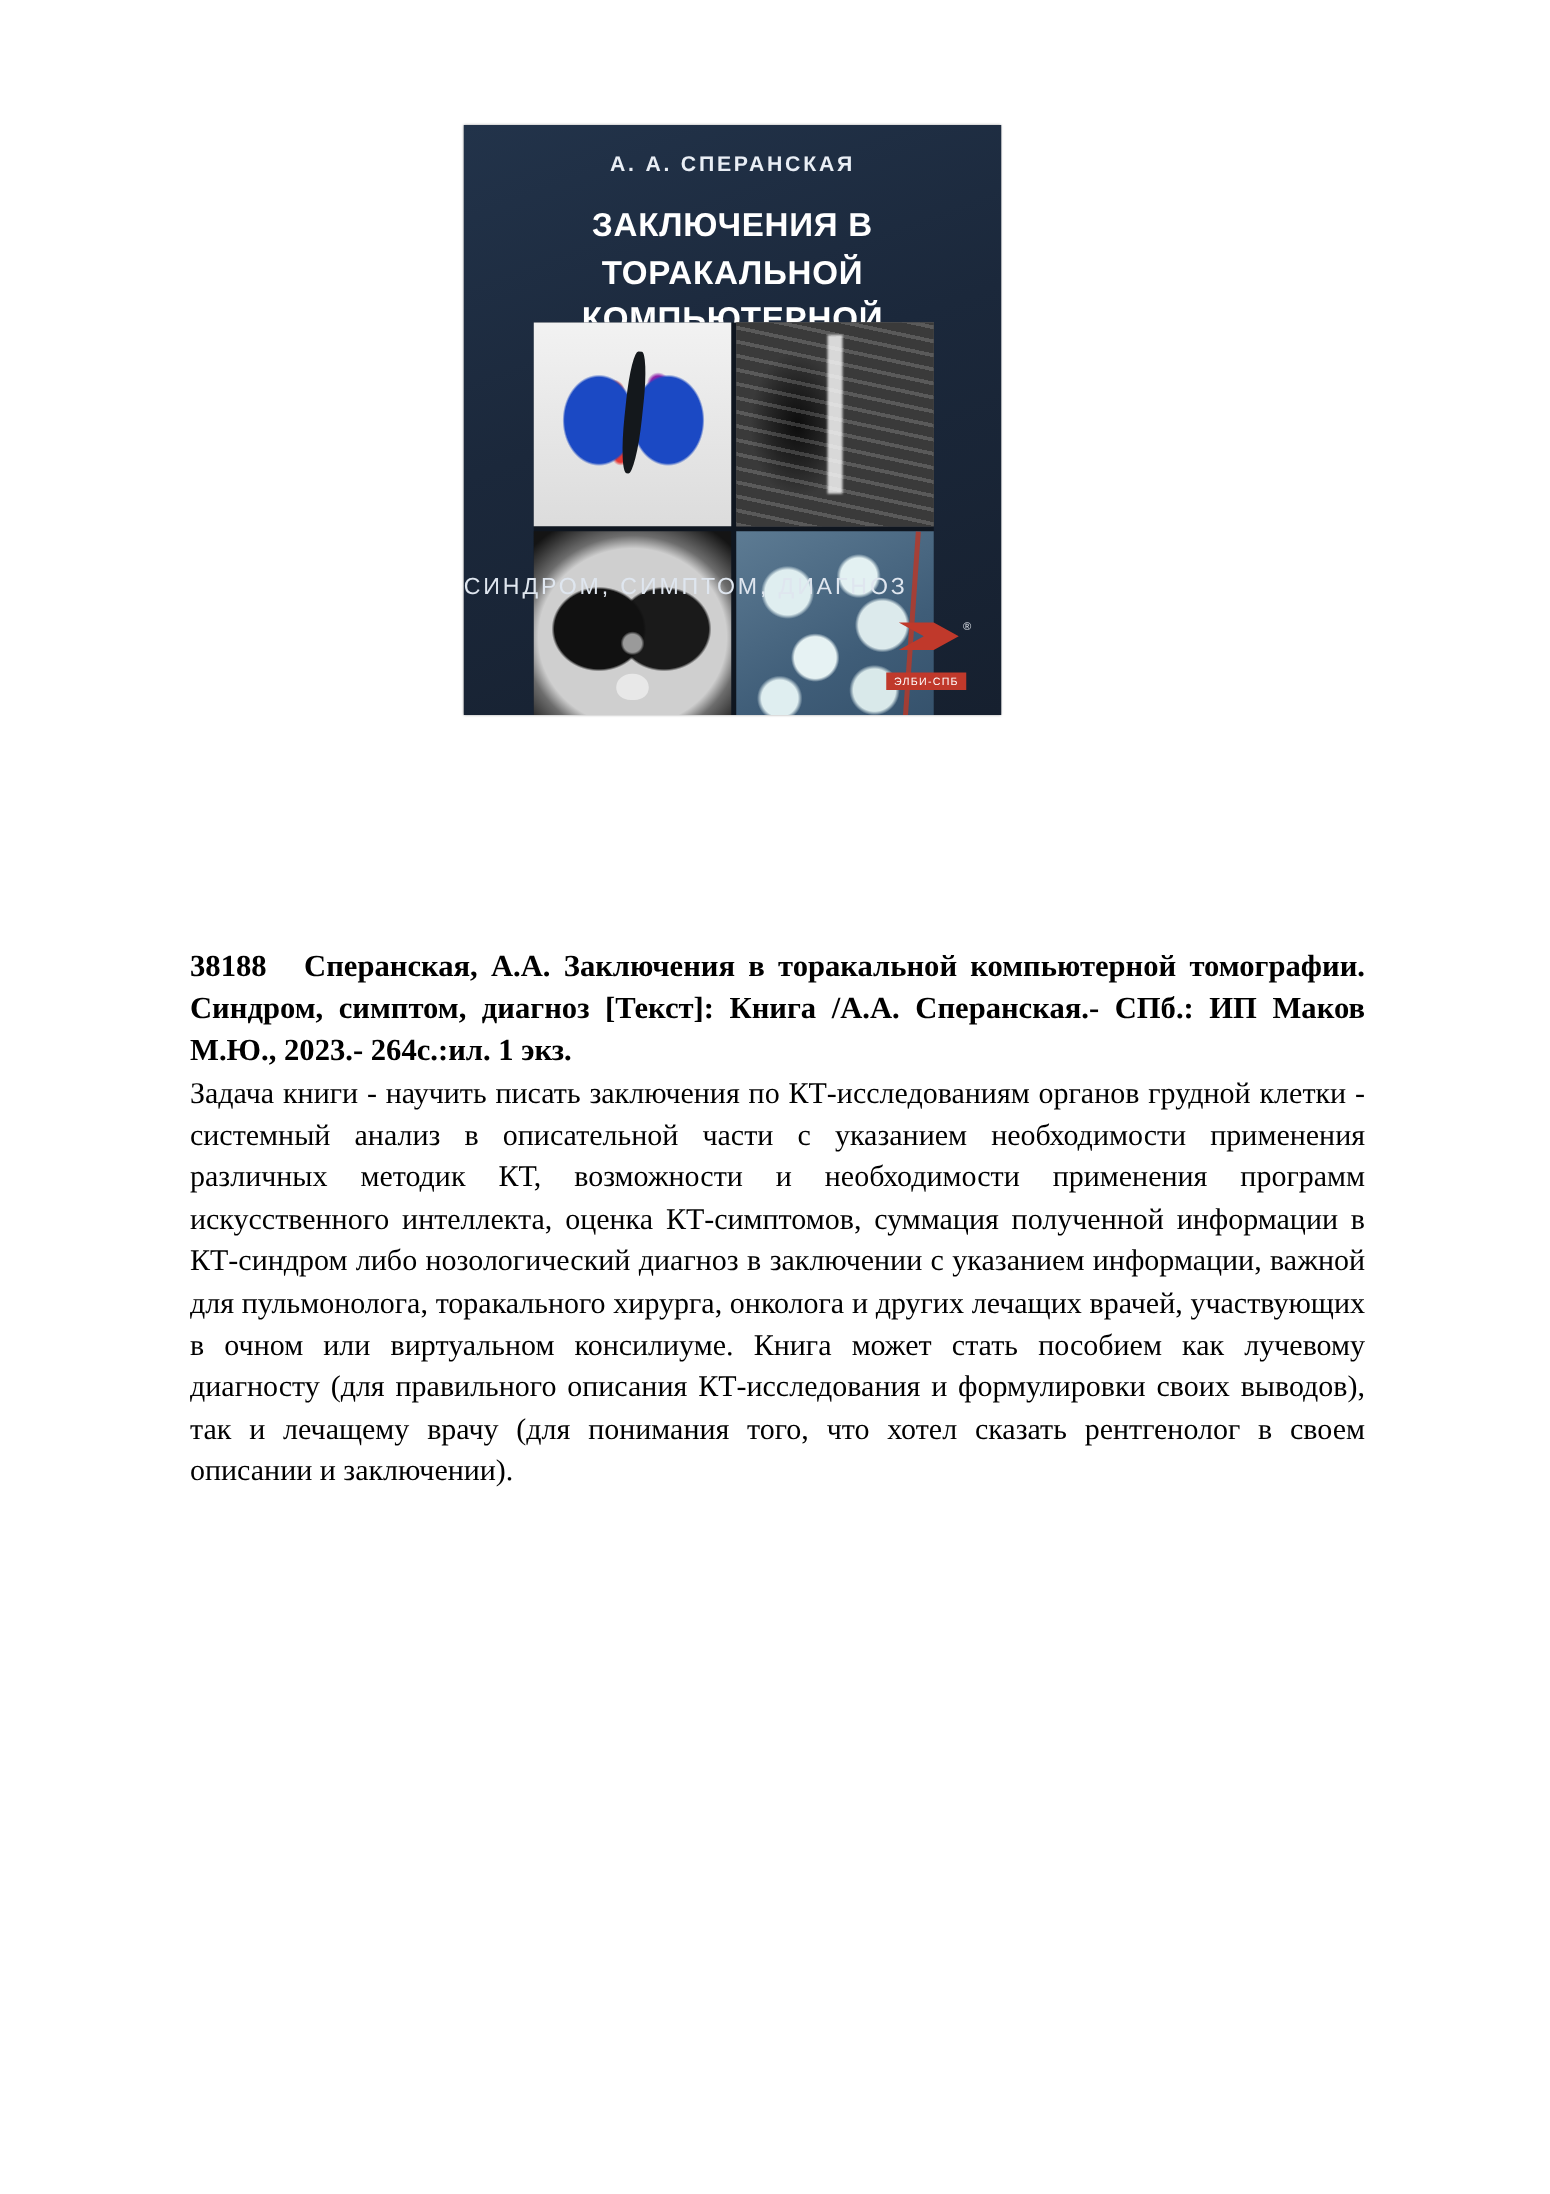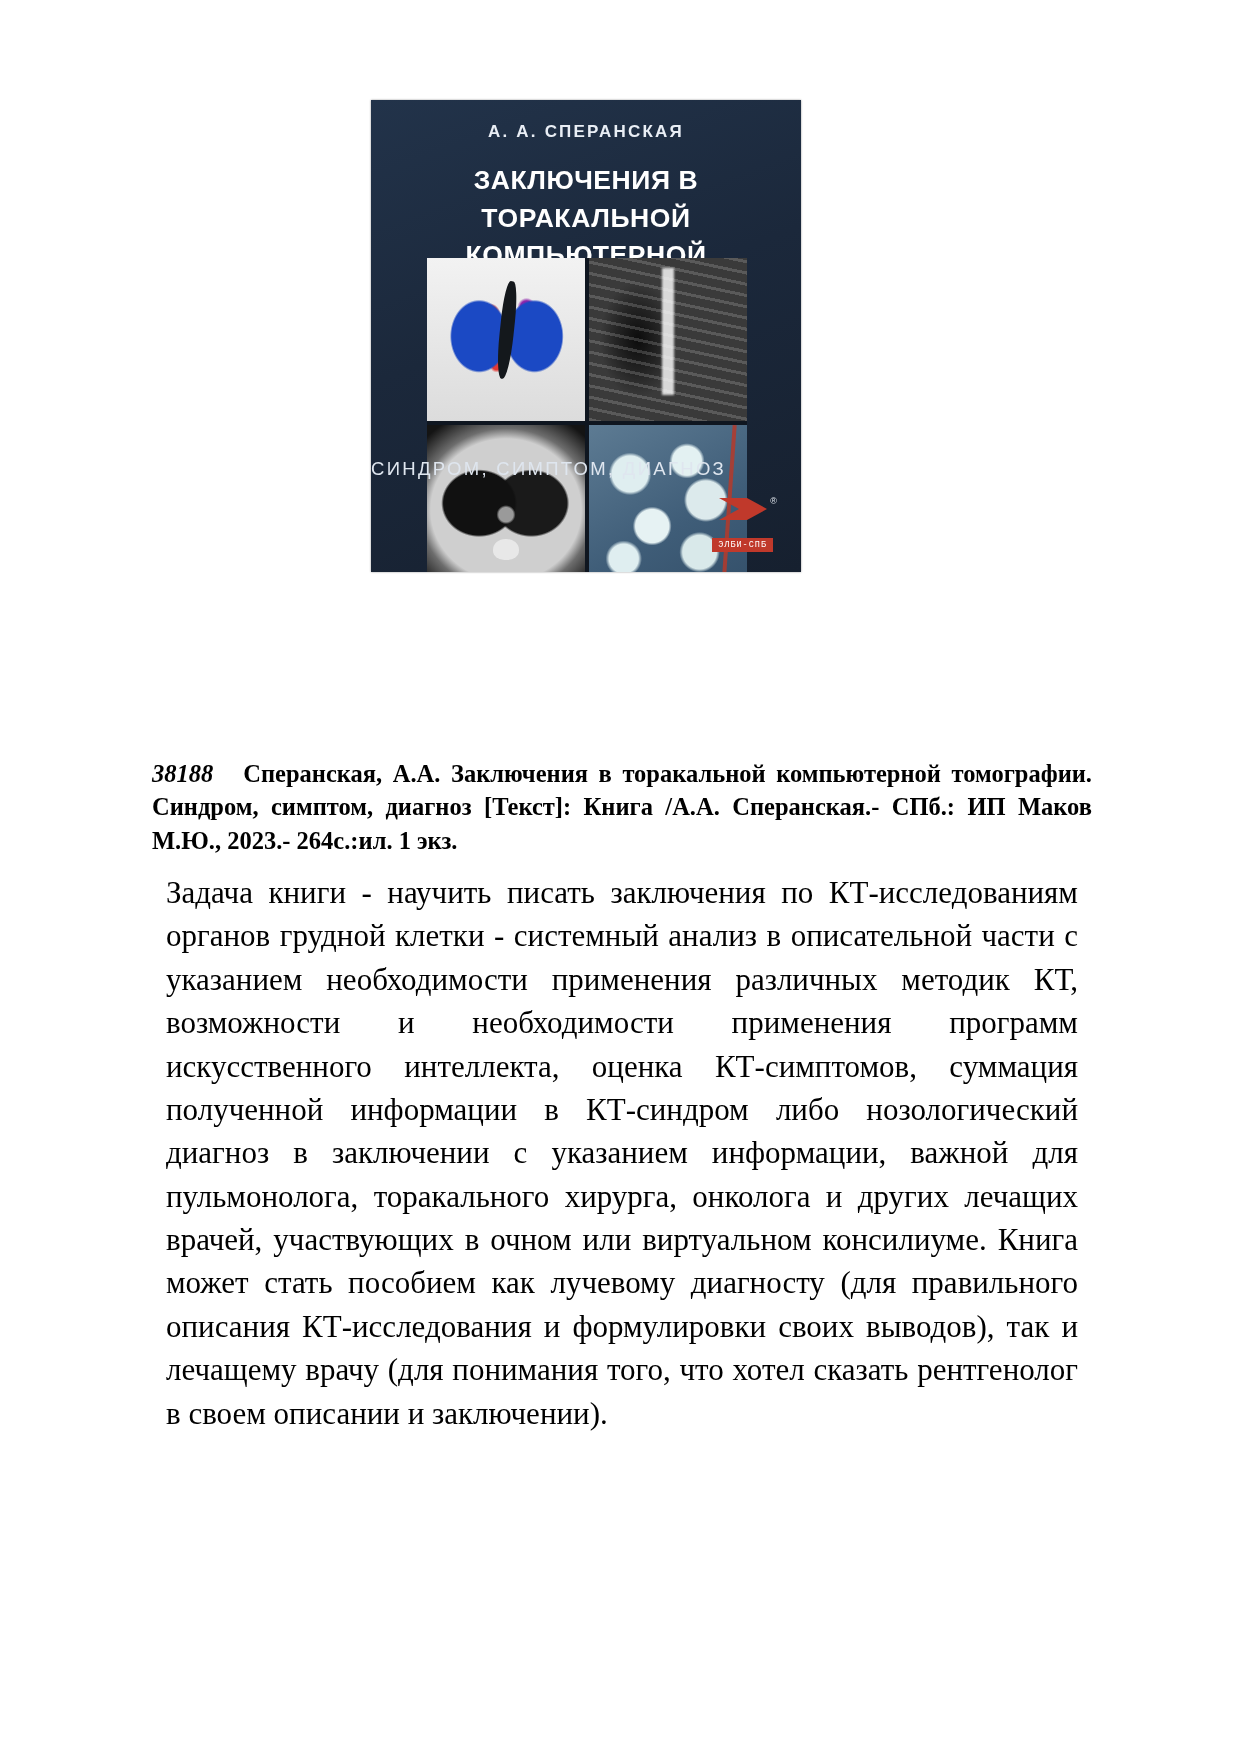--- a/index.html
+++ b/index.html
@@ -191,48 +191,48 @@
     color: #e2e7ee;
     font-family: "Liberation Sans", sans-serif;
     font-size: 9px;
   }
   .logo-band {
     position: absolute;
     right: 4px;
     bottom: 2px;
     background: #c0392b;
     color: #ffffff;
-    font-family: Liberation Mono, monospace;
+    font-family: Liberation Sans, sans-serif;
     font-size: 8.5px;
     letter-spacing: 1px;
     padding: 2px 6px 2px 6px;
   }
 
   
   .textblock {
     position: absolute;
     left: 152px;
     top: 757px;
     width: 940px;
   }
   .record-head {
     font-weight: bold;
     font-size: 24.5px;
     line-height: 1.36;
     text-align: justify;
     text-align-last: left;
     margin: 0 0 2px 0;
   }
-  .record-head .idnum { margin-right: 30px; font-style: italic; }
+  .record-head .idnum { margin-right: 30px; }
   .record-body {
-    font-size: 31px;
+    font-size: 24px;
     line-height: 1.40;
     text-align: justify;
     text-align-last: left;
-    margin: 14px;
+    margin: 0;
   }
 </style>
 </head>
 <body>
 
 <div class="page">
 
   <div class="cover-wrap">
     <div class="cover">
 

